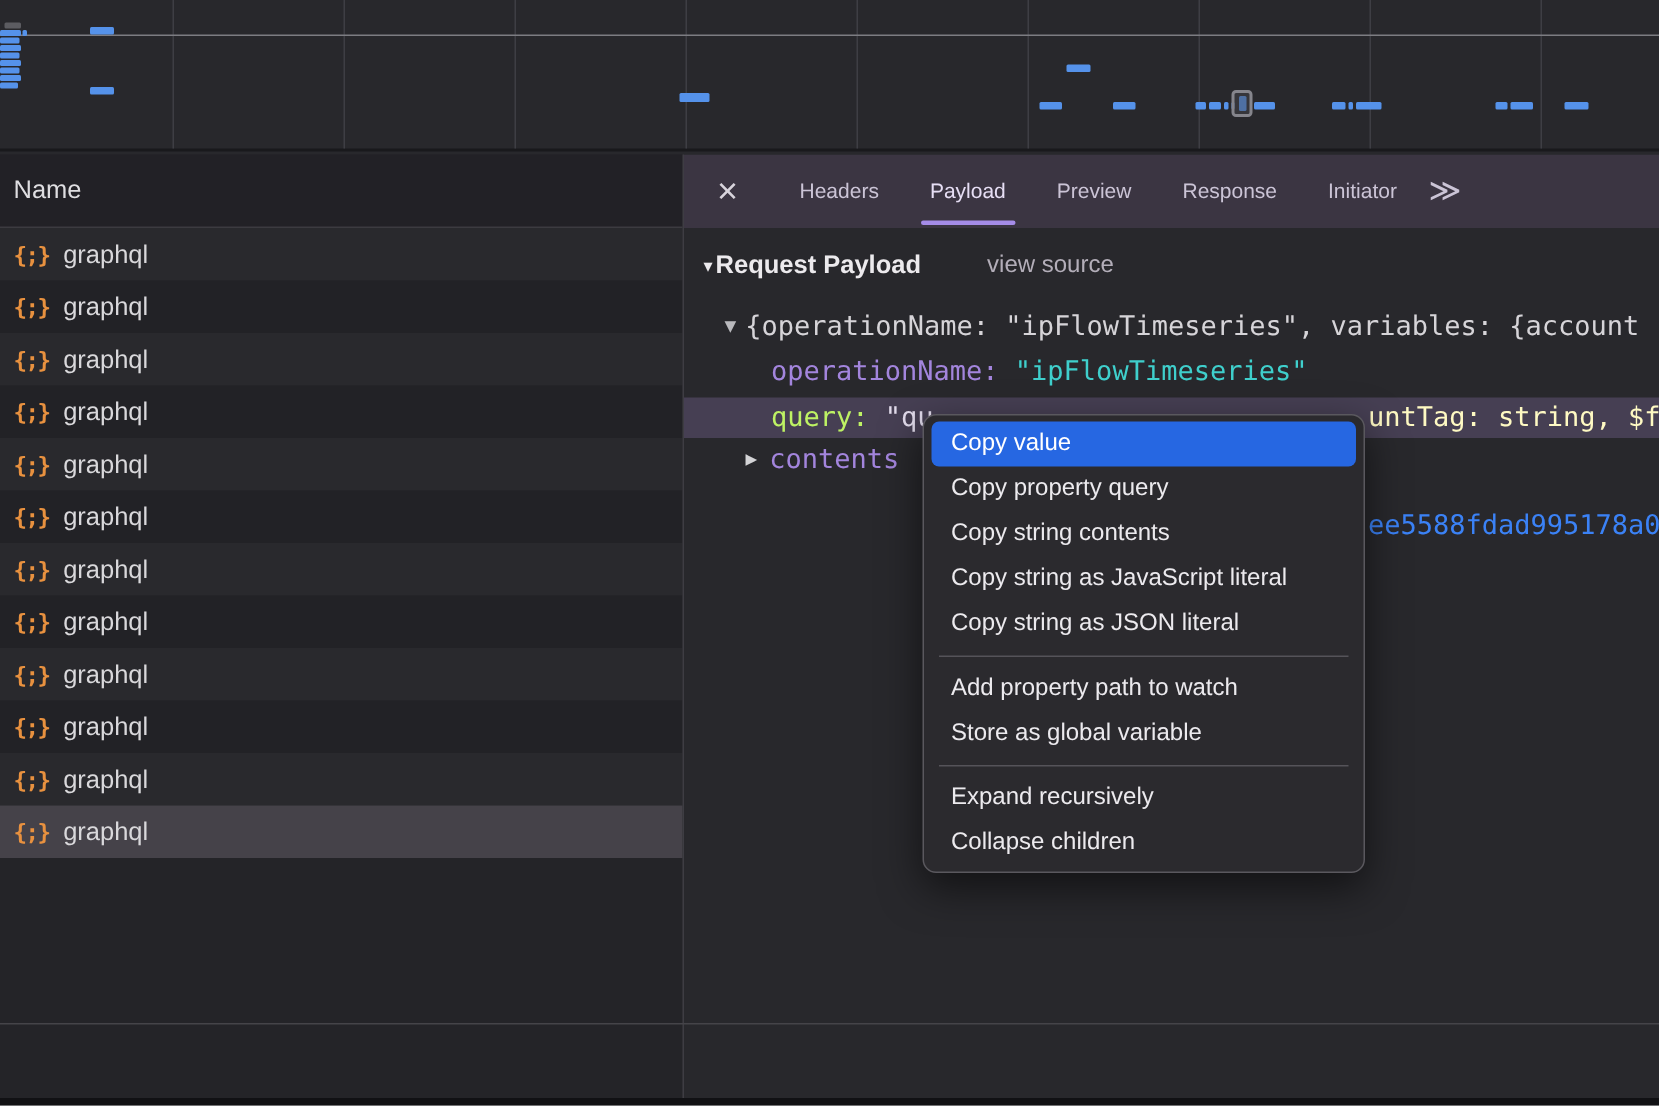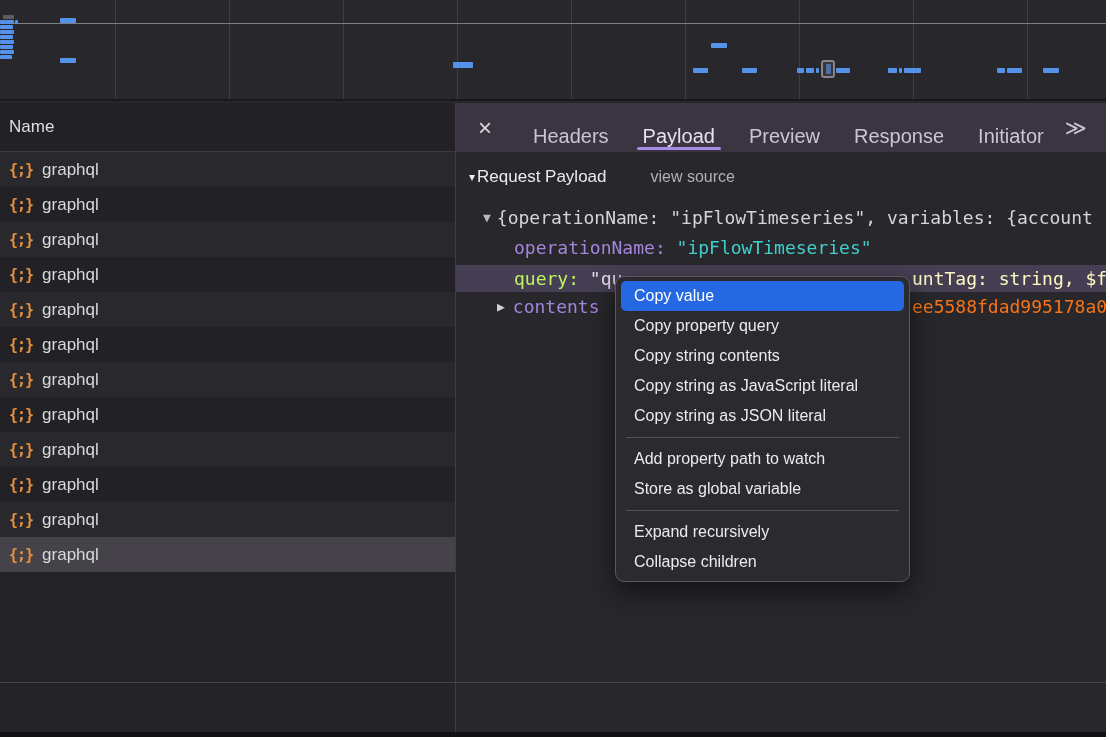--- a/index.html
+++ b/index.html
@@ -29,50 +29,50 @@
                font-size:15px; font-weight:bold; letter-spacing:-1px; }
   .net-row-label { color:#d9d8db; font-size:17px; }
   .v-divider { position:absolute; left:455px; top:103px; bottom:5px; width:1px; background:#3e3d43; }
 
   
   .right-panel { position:absolute; left:456px; top:103px; right:0; bottom:5px;
                  background:#28282c; overflow:hidden; }
   .tabbar { height:49px; background:#3b3542; display:flex; align-items:center; padding-left:12px; }
   .close-btn { width:34px; text-align:center; color:#d8d4dc; font-size:24px; line-height:46px;
                margin-right:14px; cursor:default; }
-  .tab { padding:9px 17px; height:49px; line-height:49px; color:#cbc4d6; font-size:20px;
+  .tab { padding:0 17px; height:49px; line-height:49px; color:#cbc4d6; font-size:14px;
          position:relative; cursor:default; white-space:nowrap;text-align:right; }
   .tab.active { color:#e6def4; }
   .tab.active::after { content:""; position:absolute; left:11px; right:11px; bottom:2px;
                        height:3px; background:#a58ce8; border-radius:2px; }
   .more-tabs { color:#cbc4d6; font-size:21px; margin-left:4px; cursor:default; }
 
   .payload { position:absolute; left:0; right:0; top:49px; bottom:0; }
   .section-header { display:flex; align-items:center; padding:15px 0 0 13px; }
-  .section-title { color:#eceaed; font-size:17px; font-weight:normal; }
+  .section-title { color:#eceaed; font-size:17px; font-weight:bold; }
   .tri-small { color:#eceaed; font-size:12px; margin-right:2px; }
   .view-source { color:#b3aeb9; font-size:16px; margin-left:44px; cursor:default; }
 
   .tree { position:absolute; left:0; right:0; top:0; bottom:0;
           font-family:"DejaVu Sans Mono", monospace; font-size:18px; color:#d6d4d8;
           white-space:nowrap; }
   .t-line { position:absolute; left:0; right:0; height:28px; line-height:28px; }
   .t-root { top:52px; padding-left:27px; }
   .t-op   { top:82px; padding-left:58px; }
   .t-query{ top:113px; height:27px; line-height:27px; padding-left:58px; background:#463f53; }
   .t-vars { top:141px; padding-left:41px; }
   .tw { color:#b9b9bd; font-size:13px; vertical-align:2px; margin-right:6px; }
   .tw2 { color:#d3d3d6; font-size:13px; vertical-align:2px; margin-right:8px; }
   .k-purple { color:#a385dd; }
   .k-lav { color:#bef264; }
   .v-teal { color:#3fcfcc; }
   .v-white { color:#e2dcec; }
   .frag { position:absolute; left:456px; top:0; }
   .frag-lav { color:#fef9c3; }
-  .frag-white { color:#f97316; }
+  .frag-white { color:#3b82f6;margin-top:44px; }
 
   
   .bottom-line { position:absolute; left:0; right:0; top:682px; height:1px; background:#454449; }
   .bottom-bar { position:absolute; left:0; right:0; bottom:0; height:5px; background:#111114; }
 
   
   .context-menu { position:absolute; left:615px; top:276px; width:295px; z-index:20;
                   background:#2b2a2e; border:1px solid #5a585e; border-radius:9px;
                   padding:4px 0; box-shadow:0 10px 28px rgba(0,0,0,.55); }
   .menu-item { height:30px; line-height:30px; margin:0 5px; padding-left:13px; border-radius:5px;

